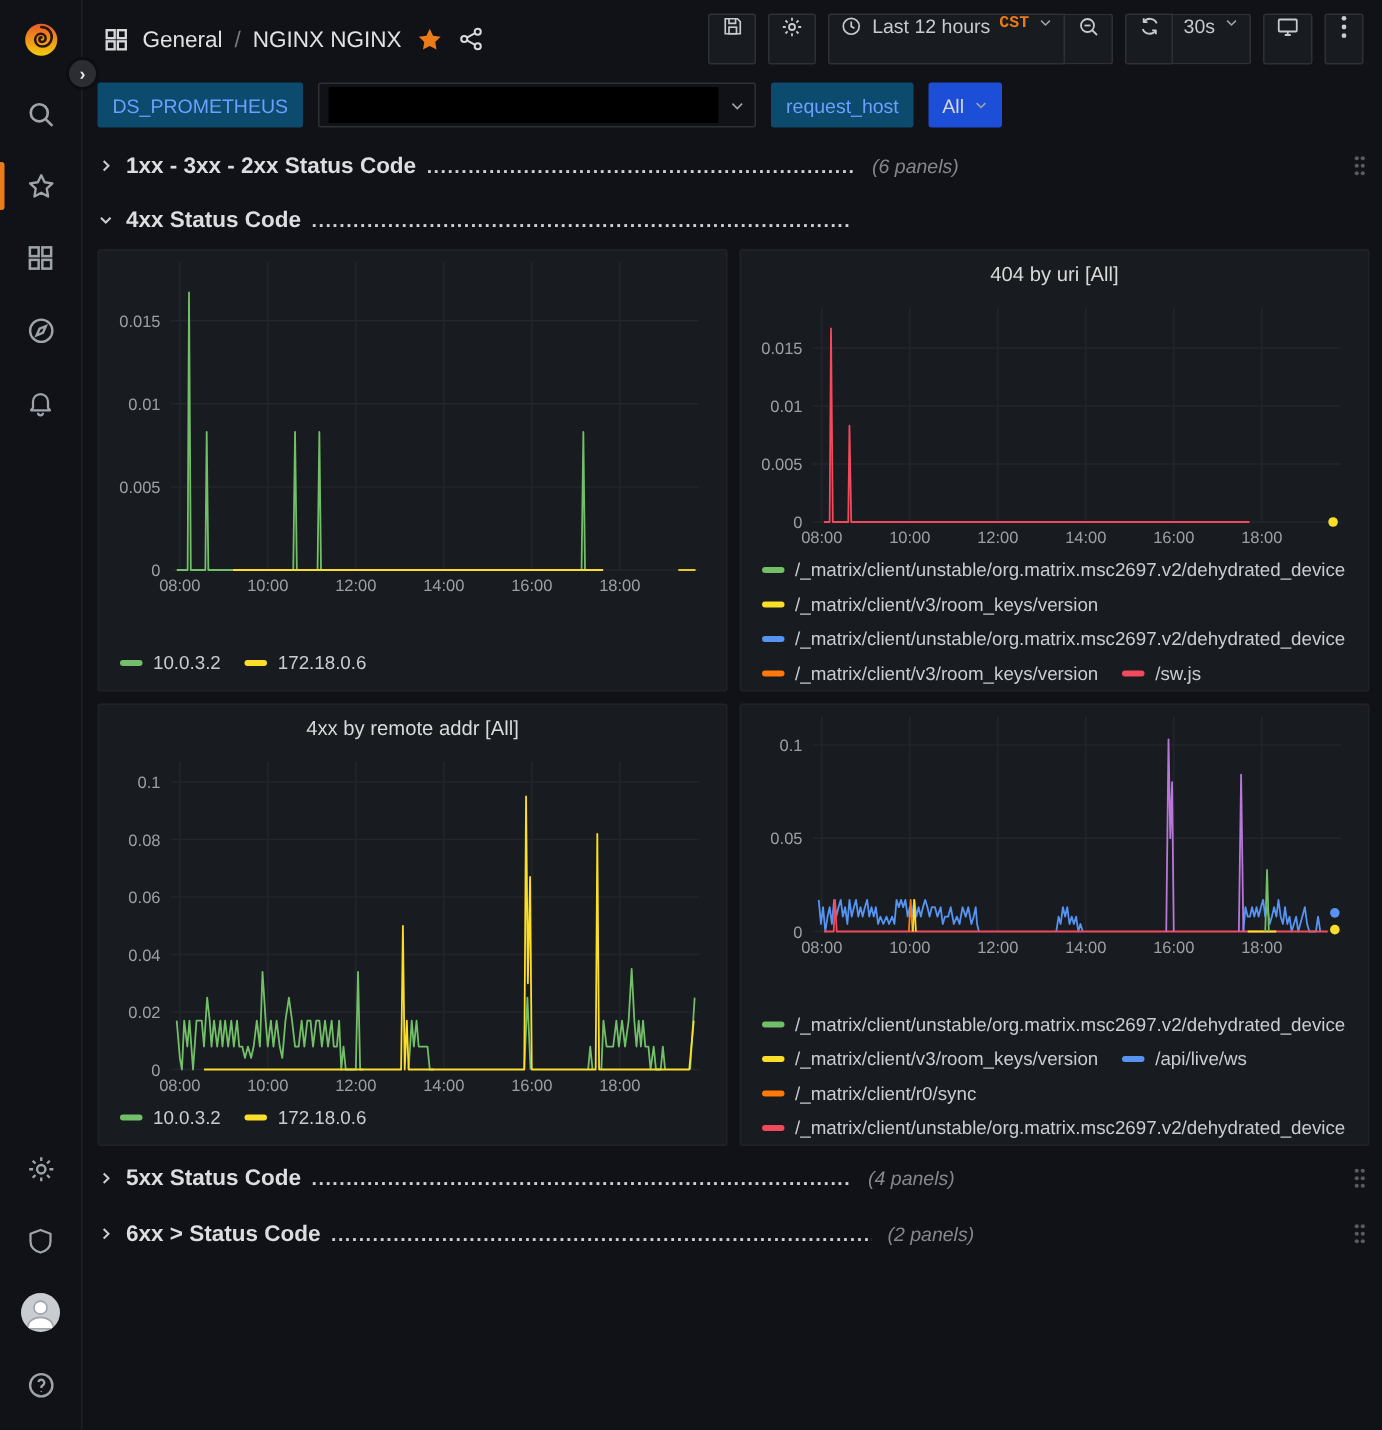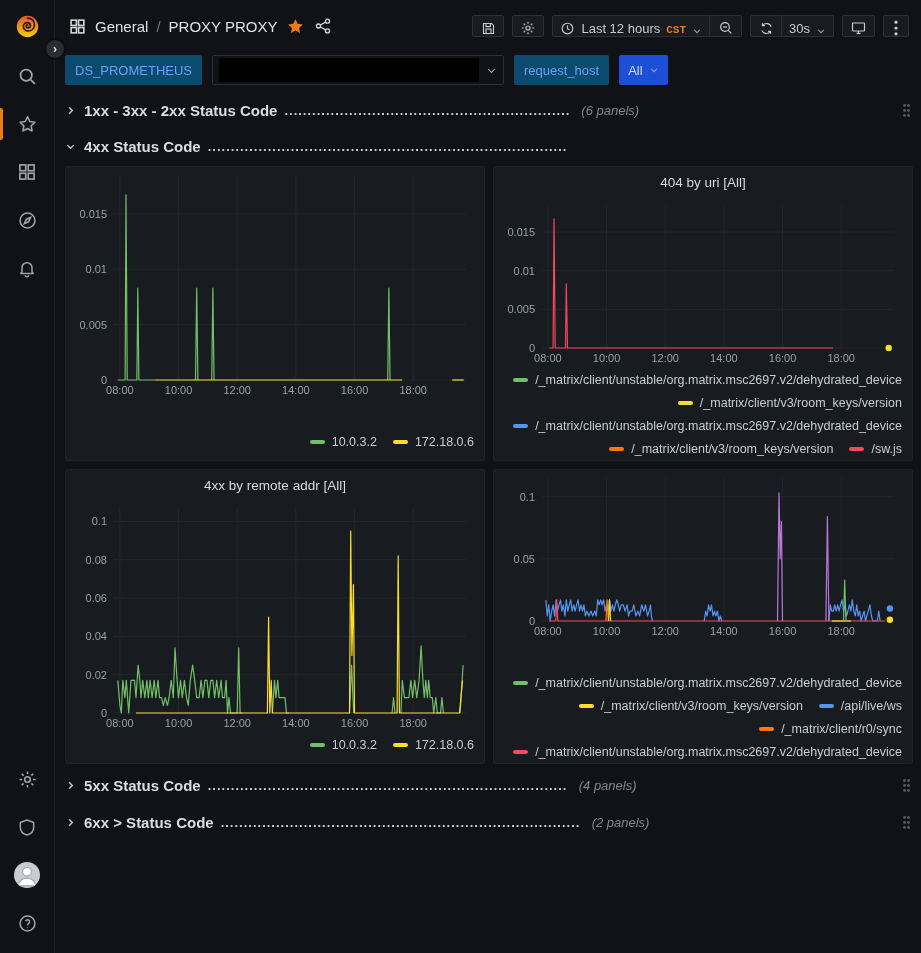--- a/index.html
+++ b/index.html
@@ -43,23 +43,23 @@
   .main { flex:1; display:flex; flex-direction:column; min-width:0; }
   .topbar {
     height:52px; flex:0 0 52px; display:flex; align-items:center;
     padding:0 12px 0 14px; gap:9px;
   }
   .crumb { display:flex; align-items:center; gap:8px; font-size:15px; }
   .crumb .seg { color:#e0e1e3; cursor:pointer; }
   .crumb .sep { color:#787a80; }
   .tb-right { margin-left:auto; display:flex; align-items:center; gap:8px; }
   .tbtn {
-    height:22px; min-width:32px; padding:0 7px; background:#181b1f;
+    height:34px; min-width:32px; padding:0 7px; background:#181b1f;
     border:1px solid #2e3036; border-radius:2px; color:#c7cbd1;
-    display:flex; align-items:flex-end; justify-content:center; gap:6px;
+    display:flex; align-items:flex-start; justify-content:center; gap:6px;
     cursor:pointer; font-size:13px;
   }
   .tgroup { display:flex; }
   .tgroup .tbtn:first-child { border-radius:2px 0 0 2px; }
   .tgroup .tbtn + .tbtn { border-left:none; border-radius:0 2px 2px 0; }
   .tz { color:#eb7b18; font-weight:bold; font-size:11px;font-family:Liberation Mono, monospace; }
   .icon-plain { background:none; border:none; cursor:pointer; display:flex; align-items:center; }
 
   
   .subbar { height:36px; flex:0 0 36px; display:flex; align-items:center; gap:10px; padding:0 8px 0 10px; }
@@ -92,21 +92,21 @@
     height:295px; display:flex; flex-direction:column; padding:0 0 4px 0; overflow:hidden;
   }
   .ptitle {
     height:30px; flex:0 0 30px; display:flex; align-items:center; justify-content:center;
     font-weight:500; font-size:13.5px; color:#d8d9da; cursor:pointer;
   }
   .chart { flex:1; min-height:0; margin:0 6px; }
   .legend { flex:0 0 auto; padding:2px 10px 0 14px; overflow:hidden; }
   .legend.single { height:28px; }
   .legend.multi { height:90px; }
-  .legend-row { display:flex; gap:16px; height:23px; align-items:center; white-space:nowrap;justify-content:flex-end; }
+  .legend-row { display:flex; gap:16px; height:23px; align-items:center; white-space:nowrap; }
   .legend-item { display:flex; align-items:center; gap:7px; cursor:pointer; color:#c8cdd3; font-size:12.5px; }
   .legend-swatch { width:15px; height:4px; border-radius:2px; flex:0 0 15px; }
 
   svg.chart-svg text { font-family:"Liberation Sans", sans-serif; }
 </style>
 </head>
 <body>
 
 <div class="app">
 
@@ -192,21 +192,21 @@
         <svg width="17" height="17" viewBox="0 0 24 24" fill="none" stroke="#d8d9da" stroke-width="2.2">
           <rect x="3" y="3" width="7.5" height="7.5"></rect>
             <rect x="13.5" y="3" width="7.5" height="7.5"></rect>
           <rect x="3" y="13.5" width="7.5" height="7.5"></rect>
             <rect x="13.5" y="13.5" width="7.5" height="7.5"></rect>
         </svg>
       </span>
       <nav class="crumb">
         <span class="seg">General</span>
         <span class="sep">/</span>
-        <span class="seg">PROXY PROXY</span>
+        <span class="seg">NGINX NGINX</span>
       </nav>
       <span class="icon-plain">
         <svg width="19" height="19" viewBox="0 0 24 24">
           <path d="M12 2.8l2.8 5.8 6.4.9-4.6 4.4 1.1 6.3-5.7-3-5.7 3 1.1-6.3L2.8 9.5l6.4-.9z" fill="#eb7b18"></path>
         </svg>
       </span>
       <span class="icon-plain">
         <svg width="18" height="18" viewBox="0 0 24 24" fill="none" stroke="#d8d9da" stroke-width="1.8">
           <circle cx="18" cy="5.5" r="2.7"></circle>
             <circle cx="6" cy="12" r="2.7"></circle>

